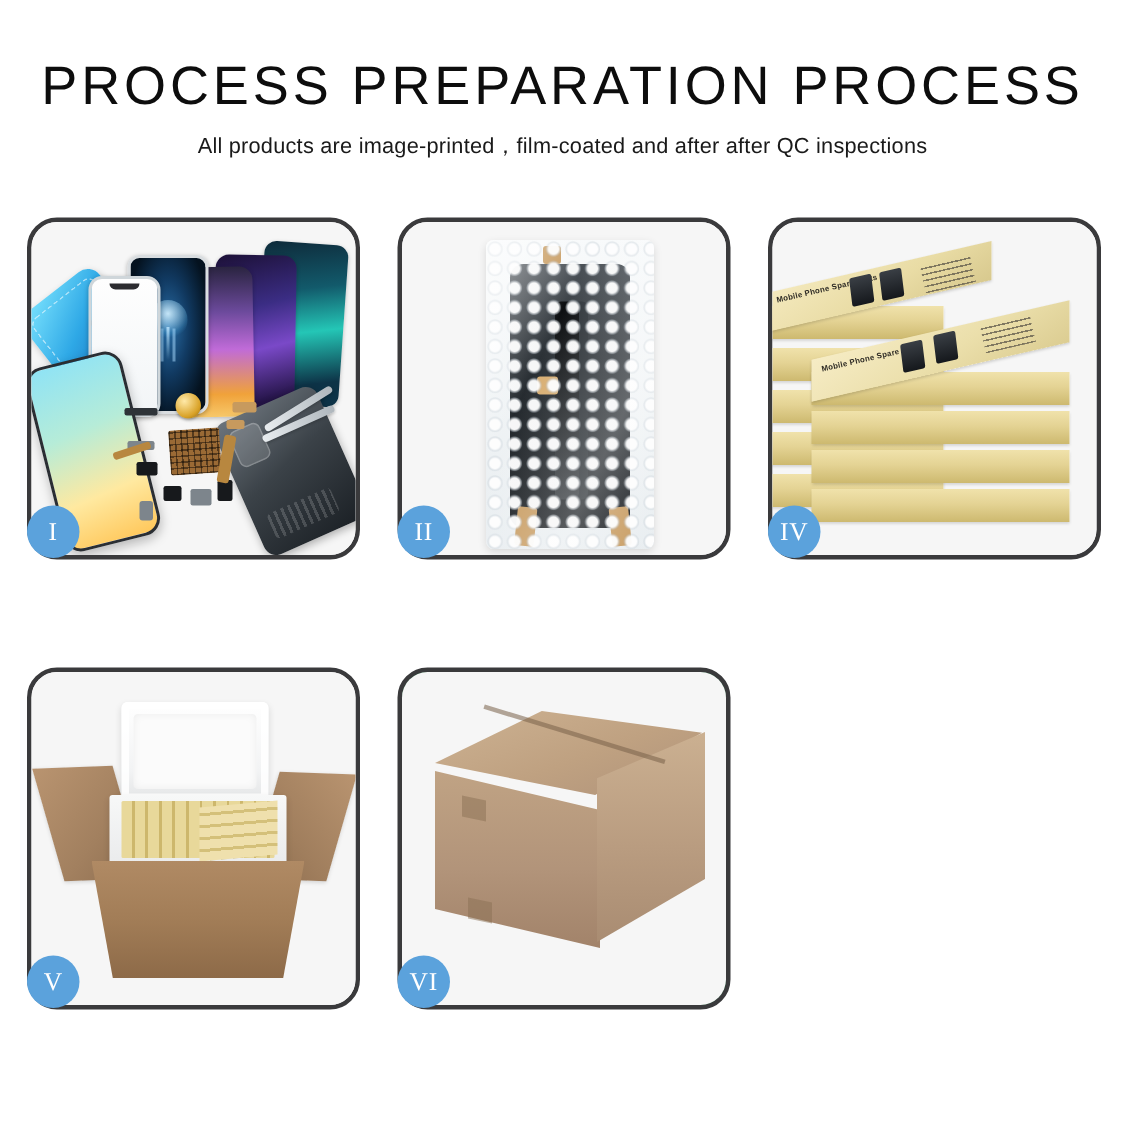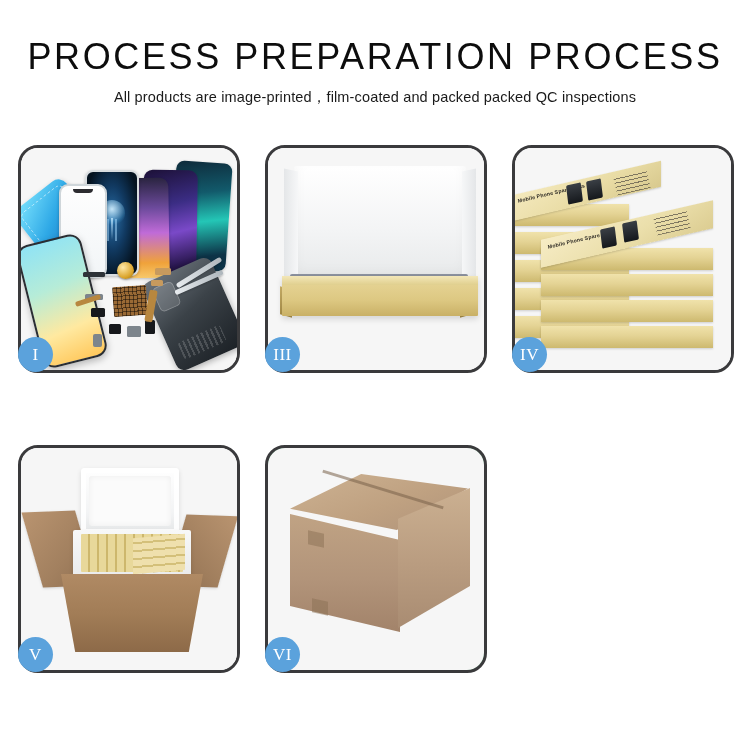--- a/index.html
+++ b/index.html
@@ -468,21 +468,21 @@
     width: 16px; height: 14px;
     background: rgba(138,112,84,.5);
     transform: skewY(12deg);
   }
 </style>
 </head>
 <body>
 
 <div class="header">
   <div class="title">PROCESS PREPARATION PROCESS</div>
-  <div class="subtitle">All products are image-printed，film-coated and packed packed QC inspections</div>
+  <div class="subtitle">All products are image-printed，film-coated and after after QC inspections</div>
 </div>
 
 <div class="grid">
 
   <div class="panel p1">
     <div class="panel-clip">
       <div class="scene">
         <div class="film"></div>
         <div class="film-dark"></div>
 
@@ -514,35 +514,37 @@
         <div class="flex-cable" style="left:54px; top:150px; width:26px; height:5px; transform:rotate(-18deg);"></div>
         <div class="part gray" style="left:72px; top:186px; width:9px; height:13px; border-radius:2px;"></div>
 
         <div class="tweezer"></div>
         <div class="tweezer two"></div>
       </div>
     </div>
     <div class="badge">I</div>
   </div>
 
-
-  <div class="panel p3">
+  <div class="panel p2">
     <div class="panel-clip">
       <div class="scene">
-        <div class="lid-foam"></div>
-        <div class="box3-endL"></div>
-        <div class="box3-endR"></div>
-        <div class="box3-fill"></div>
-        <div class="box3-body">
-          <div class="box3-lip"></div>
+        <div class="bubblebag">
+          <div class="inner-part"></div>
+          <div class="tape-a"></div>
+          <div class="tape-b"></div>
+          <div class="tape-c"></div>
+          <div class="tape-d"></div>
+          <div class="bubbles"></div>
+          <div class="bag-sheen"></div>
         </div>
       </div>
     </div>
-    <div class="badge">III</div>
+    <div class="badge">II</div>
   </div>
+
 
   <div class="panel p4">
     <div class="panel-clip">
       <div class="scene stack">
 
         <div class="kbox" style="left:-4px; top:56px;  width:118px;"></div>
         <div class="kbox" style="left:-4px; top:84px;  width:118px;"></div>
         <div class="kbox" style="left:-4px; top:112px; width:118px;"></div>
         <div class="kbox" style="left:-4px; top:140px; width:118px;"></div>
         <div class="kbox" style="left:-4px; top:168px; width:118px;"></div>

